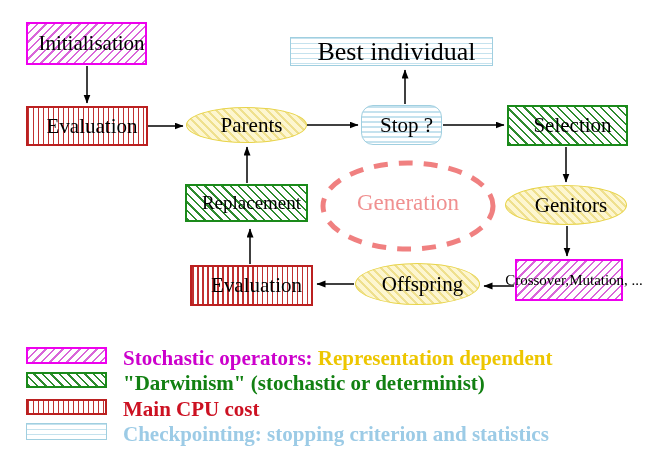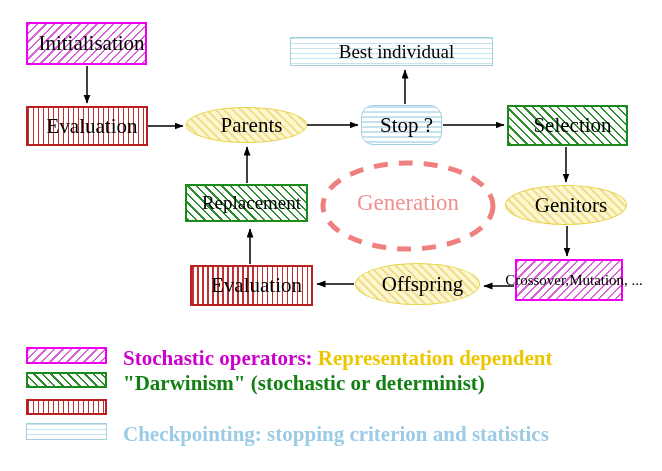--- a/index.html
+++ b/index.html
@@ -32,21 +32,21 @@
   }
   .hatch-yellow{
     background:#fdf6d0 repeating-linear-gradient(45deg,#efe08e 0 2px,transparent 2px 6px);
     border:1.5px solid #e8d44a;
   }
   .ellipse{border-radius:50%;}
   
   .n-init{left:26px;top:22px;width:121px;height:43px;}
   .n-eval-top{left:26px;top:106px;width:122px;height:40px;}
   .n-parents{left:186px;top:107px;width:121px;height:36px;}
-  .n-best{left:290px;top:37px;width:203px;height:29px;font-size:19px;}
+  .n-best{left:290px;top:37px;width:203px;height:29px;font-size:26px;}
   .n-stop{left:361px;top:105px;width:81px;height:40px;border-radius:12px;}
   .n-selection{left:507px;top:105px;width:121px;height:41px;}
   .n-genitors{left:505px;top:185px;width:122px;height:40px;}
   .n-crossover{left:515px;top:259px;width:108px;height:42px;font-size:15px;line-height:1.25;flex-direction:row;}
   .n-offspring{left:355px;top:263px;width:125px;height:42px;}
   .n-eval-bottom{left:190px;top:265px;width:123px;height:41px;}
   .n-replacement{left:185px;top:184px;width:123px;height:38px;font-size:19px;}
   .generation-label{
     position:absolute;left:323px;top:190px;width:170px;text-align:center;
     color:#f09090;font-size:23px;
@@ -145,15 +145,16 @@
   <div class="swatch hatch-magenta sw1"></div>
   <div class="swatch hatch-green sw2"></div>
   <div class="swatch stripe-red sw3"></div>
   <div class="swatch stripe-cyan sw4"></div>
 
   <div class="legend-text lt1">
     <span class="c-magenta">Stochastic operators:</span>
     <span class="c-gold">Representation dependent</span>
   </div>
   <div class="legend-text lt2 c-green">"Darwinism" (stochastic or determinist)</div>
+  <div class="legend-text lt3 c-red">Main CPU cost</div>
   <div class="legend-text lt4 c-lblue">Checkpointing: stopping criterion and statistics</div>
 
 </div>
 
 </body></html>

